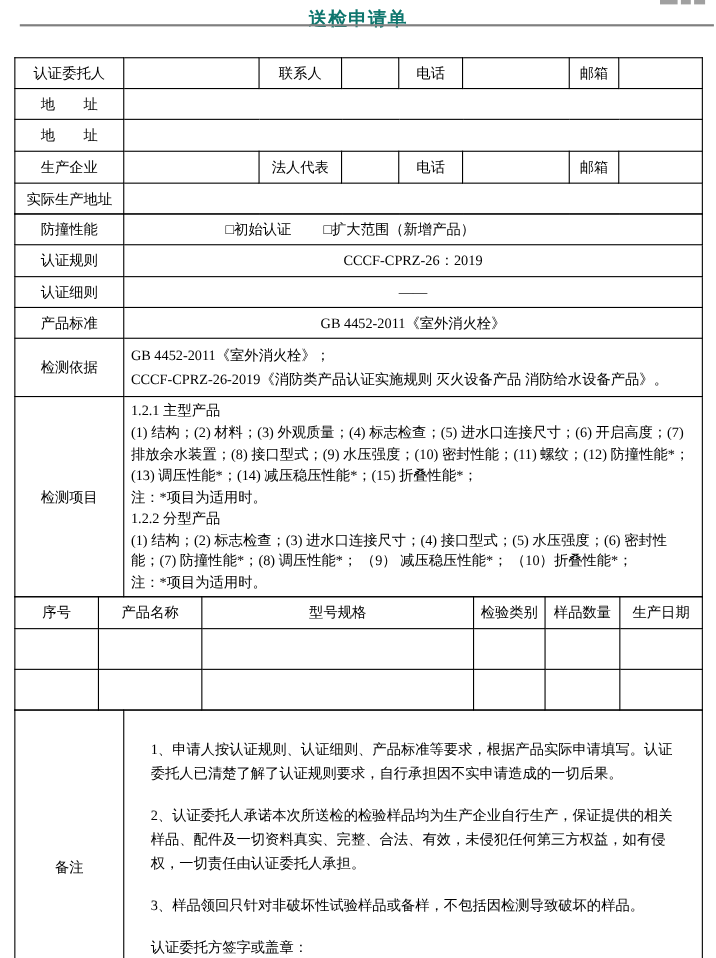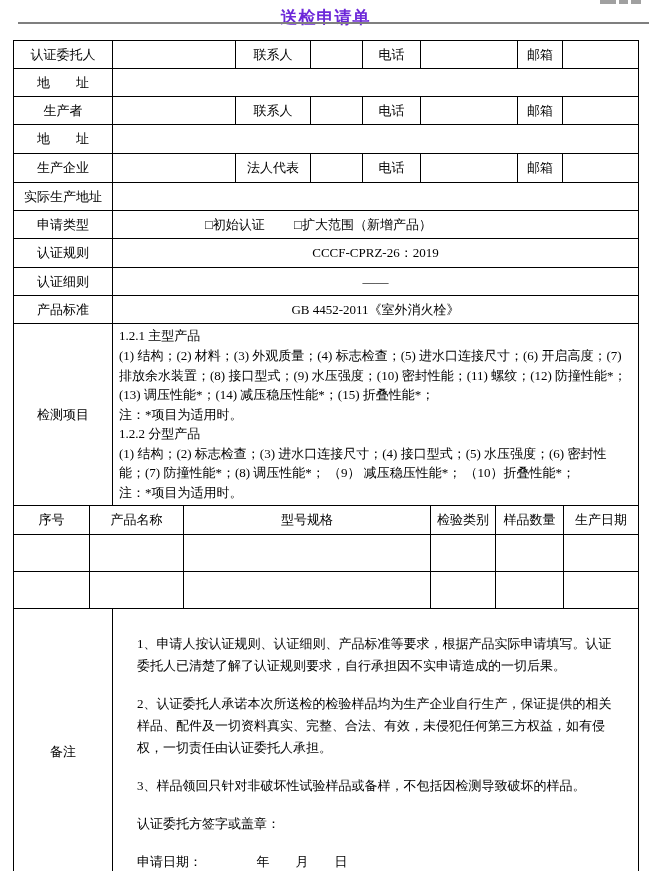--- a/index.html
+++ b/index.html
@@ -6,32 +6,32 @@
   body{
     width:651px;height:871px;background:#ffffff;
     font-family:"Liberation Serif","DejaVu Serif",serif;
     color:#000;
     -webkit-font-smoothing:none;
   }
   .page{position:relative;width:651px;height:871px;overflow:hidden;background:#fff;}
 
   .doc-title{
     position:absolute;top:6px;left:0;width:100%;
-    text-align:center;font-size:17px;font-weight:bold;color:#6d28d9;
+    text-align:center;font-size:17px;font-weight:bold;color:#0f766e;
     letter-spacing:1px;
   }
   .title-rule{
     position:absolute;top:22px;left:18px;right:2px;height:2px;background:#7f7f7f;
   }
   .crop-frag{position:absolute;top:0;right:8px;width:46px;height:4px;}
   .crop-frag i{display:inline-block;height:4px;background:#a0a0a0;margin-left:3px;vertical-align:top;}
   .crop-frag i.a{width:16px;} .crop-frag i.b{width:9px;} .crop-frag i.c{width:10px;}
 
   .form-wrap{position:absolute;left:13px;top:40px;width:625px;}
-  table{border-collapse:collapse;table-layout:fixed;width:625px;}
+  table{border-collapse:collapse;table-layout:fixed;width:625px;margin-top:12px;}
   table + table{margin-top:-1px;}
   td,th{
     border:1px solid #000;
     font-size:13px;font-weight:normal;
     padding:0 4px;overflow:hidden;
     vertical-align:middle;
   }
   .lbl{text-align:center;padding:0 2px;}
   .ctr{text-align:center;margin-left:32px;}
   .h28{height:28px;}
@@ -42,21 +42,21 @@
   .basis-cell{height:48px;text-align:left;padding:2px 6px;line-height:22px;}
   .items-cell{height:177px;text-align:left;padding:2px 6px;line-height:19.6px;}
   .items-cell p,.basis-cell p{margin:0;}
 
   .remark-cell{height:218px;vertical-align:top;text-align:left;padding:8px 8px 6px 8px;line-height:22px;}
   .remark-cell p{margin:16px;}
   .sig-line{margin-top:26px;padding-right:160px;}
   .date-line{margin-top:2px;text-align:left;padding-right:38px;}
 
   .appl-cell{padding-left:92px;}
-  .appl-cell span{margin-right:26px;}
+  .appl-cell span{margin-right:26px;font-family:Liberation Mono, monospace;}
 </style>
 </head>
 <body>
 
 <div class="page">
 
   <div class="doc-title">送检申请单</div>
   <div class="title-rule"></div>
   <div class="crop-frag"><i class="a"></i><i class="b"></i><i class="c"></i></div>
 
@@ -81,30 +81,20 @@
         <td></td>
         <td class="lbl">电话</td>
         <td></td>
         <td class="lbl">邮箱</td>
         <td></td>
       </tr>
       <tr class="h28">
         <td class="lbl">地　　址</td>
         <td colspan="7"></td>
       </tr>
-      <tr class="h28">
-        <td class="lbl">生产者</td>
-        <td></td>
-        <td class="lbl">联系人</td>
-        <td></td>
-        <td class="lbl">电话</td>
-        <td></td>
-        <td class="lbl">邮箱</td>
-        <td></td>
-      </tr>
       <tr class="h29">
         <td class="lbl">地　　址</td>
         <td colspan="7"></td>
       </tr>
       <tr class="h29">
         <td class="lbl">生产企业</td>
         <td></td>
         <td class="lbl">法人代表</td>
         <td></td>
         <td class="lbl">电话</td>
@@ -119,37 +109,44 @@
     </tbody>
       </table>
 
     <table>
       <colgroup>
           <col style="width:99px">
           <col style="width:526px">
         </colgroup>
       <tbody>
           <tr class="h28">
-        <td class="lbl">申请类型</td>
+        <td class="lbl">防撞性能</td>
         <td class="appl-cell">
           <span>□初始认证</span>
           <span>□扩大范围（新增产品）</span>
         </td>
       </tr>
       <tr class="h29">
         <td class="lbl">认证规则</td>
         <td class="ctr">CCCF-CPRZ-26：2019</td>
       </tr>
       <tr class="h28">
         <td class="lbl">认证细则</td>
         <td class="ctr">——</td>
       </tr>
       <tr class="h28">
         <td class="lbl">产品标准</td>
         <td class="ctr">GB 4452-2011《室外消火栓》</td>
+      </tr>
+      <tr>
+        <td class="lbl">检测依据</td>
+        <td class="basis-cell">
+          <p>GB 4452-2011《室外消火栓》；</p>
+          <p>CCCF-CPRZ-26-2019《消防类产品认证实施规则 灭火设备产品 消防给水设备产品》。</p>
+        </td>
       </tr>
       <tr>
         <td class="lbl">检测项目</td>
         <td class="items-cell">
           <p>1.2.1  主型产品</p>
           <p>(1) 结构；(2) 材料；(3) 外观质量；(4) 标志检查；(5) 进水口连接尺寸；(6) 开启高度；(7) 排放余水装置；(8) 接口型式；(9) 水压强度；(10) 密封性能；(11) 螺纹；(12) 防撞性能*；(13) 调压性能*；(14) 减压稳压性能*；(15) 折叠性能*；</p>
           <p>注：*项目为适用时。</p>
           <p>1.2.2  分型产品</p>
           <p>(1) 结构；(2) 标志检查；(3) 进水口连接尺寸；(4) 接口型式；(5) 水压强度；(6) 密封性能；(7) 防撞性能*；(8) 调压性能*； （9） 减压稳压性能*； （10）折叠性能*；</p>
           <p>注：*项目为适用时。</p>

